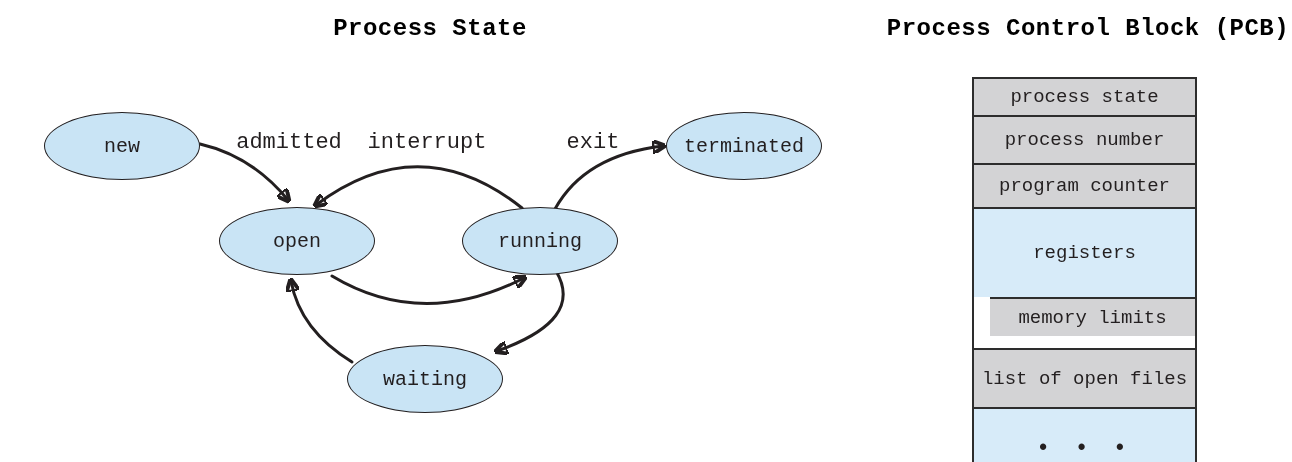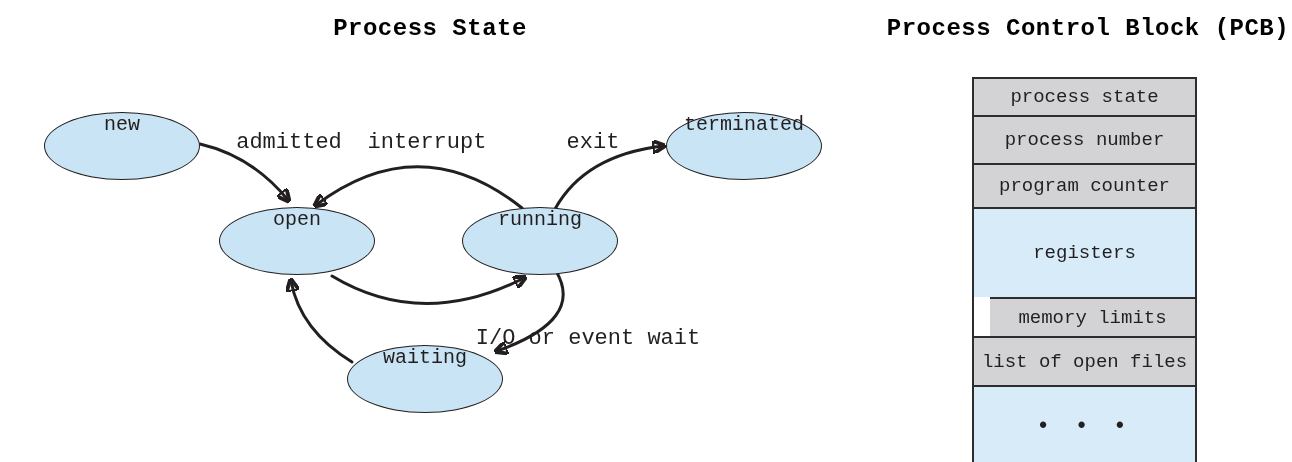--- a/index.html
+++ b/index.html
@@ -17,21 +17,21 @@
   .fig-title{
     position:absolute;top:15px;transform:translateX(-50%);
     font-size:24px;font-weight:bold;letter-spacing:0.5px;white-space:nowrap;color:#000;
     margin:0;
   }
   .arrows{position:absolute;left:0;top:0;width:1292px;height:462px;pointer-events:none;}
   .arrows path{stroke:var(--ink);stroke-width:3;fill:none;stroke-linecap:round;}
   .node{
     position:absolute;width:156px;height:68px;border-radius:50%;
     background:var(--node-fill);border:1.6px solid var(--ink);
-    display:flex;justify-content:center;
+    display:flex;align-items:center;justify-content:center;
     font-size:20px;box-sizing:border-box;
   }
   .edge-label{
     position:absolute;transform:translate(-50%,-50%);
     font-size:22px;white-space:nowrap;
   }
   .pcb-table{
     position:absolute;left:972px;top:77px;width:225px;
     border:2px solid var(--table-border);box-sizing:border-box;
   }
@@ -40,21 +40,21 @@
     font-size:19px;box-sizing:border-box;border-top:2px solid var(--table-border);
   }
   .pcb-row:first-child{border-top:none;}
   .pcb-row.gray{background:var(--row-gray);}
   .pcb-row.blue{background:var(--row-blue);}
   .pcb-row:nth-child(1){height:36px;}
   .pcb-row:nth-child(2){height:48px;}
   .pcb-row:nth-child(3){height:44px;}
   .pcb-row:nth-child(4){height:90px;}
   .pcb-row:nth-child(5){height:39px;margin-left:16px;}
-  .pcb-row:nth-child(6){height:49px;}
+  .pcb-row:nth-child(6){height:59px;margin-top:12px;}
   .pcb-row:nth-child(7){height:80px;}
   .pcb-row.ellipsis{font-size:22px;font-weight:bold;letter-spacing:6px;}
 </style>
 </head>
 <body>
 
 <div class="canvas">
 
   <h2 class="fig-title" style="left:430px">Process State</h2>
 
@@ -84,21 +84,20 @@
   <div class="node" style="left:666px;top:112px">
     <span>terminated</span>
   </div>
   <div class="node" style="left:347px;top:345px">
     <span>waiting</span>
   </div>
 
   <span class="edge-label" style="left:289px;top:142px">admitted</span>
   <span class="edge-label" style="left:427px;top:142px">interrupt</span>
   <span class="edge-label" style="left:593px;top:142px">exit</span>
-  <span class="edge-label" style="left:588px;top:338px">I/O or event wait</span>
 
   <h2 class="fig-title" style="left:1088px">Process Control Block (PCB)</h2>
 
   <div class="pcb-table">
     <div class="pcb-row gray">process state</div>
     <div class="pcb-row gray">process number</div>
     <div class="pcb-row gray">program counter</div>
     <div class="pcb-row blue">registers</div>
     <div class="pcb-row gray">memory limits</div>
     <div class="pcb-row gray">list of open files</div>

